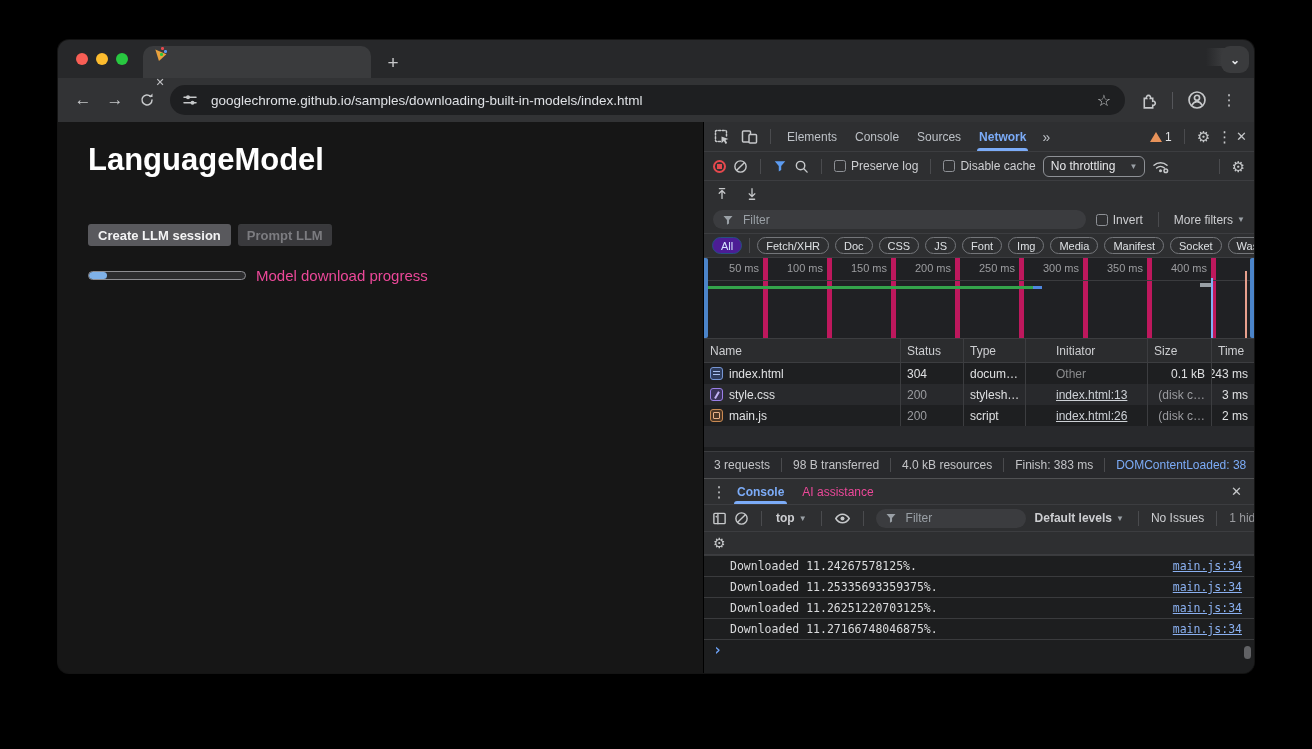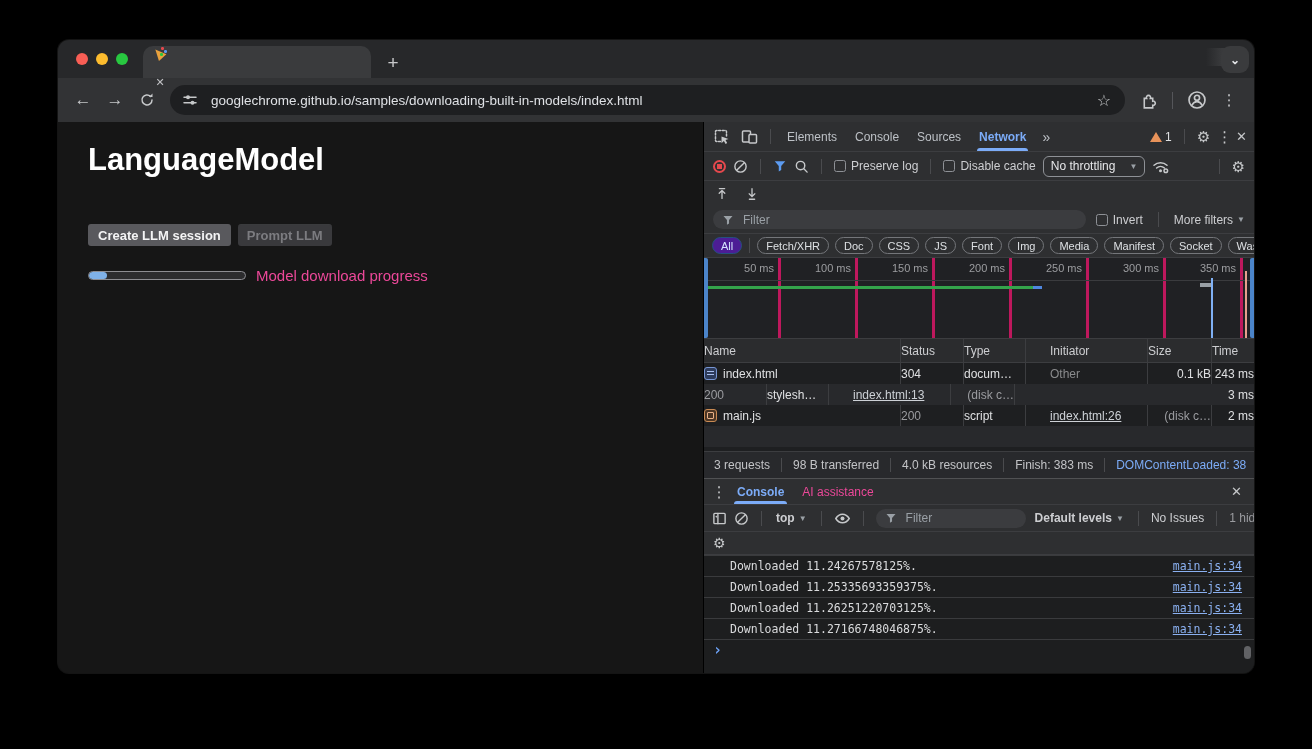--- a/index.html
+++ b/index.html
@@ -98,34 +98,34 @@
   .fpill input::placeholder{color:#9aa0a6;}
   .morefilters{display:flex;align-items:center;white-space:nowrap;color:#cdced1;}
   
   .pill-row{height:24px;padding:0 8px;gap:6px;}
   .pill{height:17px;border:1px solid #74767a;border-radius:9px;padding:0 8px;font-size:11px;
        display:flex;align-items:center;color:#dde0e3;white-space:nowrap;}
   .pill.sel{background:#4c1d95;border-color:#25507f;color:#d5e5ff;}
   
   .overview{height:81px;position:relative;border-bottom:1px solid var(--dtborder);overflow:hidden;flex:none;background:var(--dtdark);}
   .ticks{position:absolute;inset:0;display:flex;}
-  .tick{width:77px;flex:none;border-right:3px solid #be185d;font-size:11px;color:#9c9da0;
+  .tick{width:64px;flex:none;border-right:5px solid #be185d;font-size:11px;color:#9c9da0;
        text-align:right;padding:4px 4px 0 0;}
   .ticks-sep{position:absolute;top:22px;left:0;right:0;height:1px;background:#3a3b3e;}
   .ov-green{position:absolute;left:0;top:28px;width:329px;height:3px;background:#34a44b;}
   .ov-bluetip{position:absolute;left:329px;top:28px;width:9px;height:3px;background:#4f87e0;}
   .ov-gray{position:absolute;left:496px;top:25px;width:13px;height:4px;background:#9aa0a6;}
   .ov-dcl{position:absolute;left:507px;top:20px;bottom:0;width:2px;background:#7fb0f5;}
   .ov-load{position:absolute;left:541px;top:13px;bottom:0;width:2px;background:#e8a08d;}
   .ov-handle{position:absolute;top:0;bottom:0;width:4px;background:#4b84c9;}
   .ov-handle.l{left:0;border-radius:0 2px 2px 0;}
   .ov-handle.r{right:0;border-radius:2px 0 0 2px;}
   
   .net-header{height:24px;background:#2b2c2e;border-bottom:1px solid var(--dtborder);display:flex;flex:none;color:#cdced1;}
-  .col{padding:0 0;border-right:1px solid var(--dtborder);display:flex;align-items:center;min-width:0;}
+  .col{padding:0 6px;border-right:1px solid var(--dtborder);display:flex;align-items:center;min-width:0;}
   .c-name{width:197px;flex:none;} .c-status{width:63px;flex:none;} .c-type{width:62px;flex:none;}
   .c-init{width:98px;flex:none;margin-left:24px;} .c-size{width:64px;flex:none;} .c-time{flex:1;border-right:none;}
   .c-size,.c-time{justify-content:flex-end;}
   .net-header .c-size,.net-header .c-time{justify-content:flex-start;}
   .net-row{height:21px;display:flex;flex:none;background:var(--rowdark);white-space:nowrap;}
   .net-row.alt{background:var(--zebra);}
   .net-row .col{overflow:hidden;}
   .ficon{width:13px;height:13px;border-radius:3px;margin-right:6px;flex:none;position:relative;
        display:flex;align-items:center;justify-content:center;}
   .ficon.doc{background:#2e3c5c;border:1px solid #7796d4;}
@@ -414,20 +414,24 @@
           <span class="val">index.html</span>
         </div>
         <div class="col c-status status-304">304</div>
         <div class="col c-type val">docum…</div>
         <div class="col c-init init-other">Other</div>
         <div class="col c-size val">0.1 kB</div>
         <div class="col c-time val">243 ms</div>
       </div>
 
       <div class="net-row alt">
+        <div class="col c-name">
+          <span class="ficon css"></span>
+          <span class="val">style.css</span>
+        </div>
         <div class="col c-status status-ok">200</div>
         <div class="col c-type val">stylesh…</div>
         <div class="col c-init">
             <span class="init-link">index.html:13</span>
           </div>
         <div class="col c-size val-dim">(disk c…</div>
         <div class="col c-time val">3 ms</div>
       </div>
 
       <div class="net-row">

